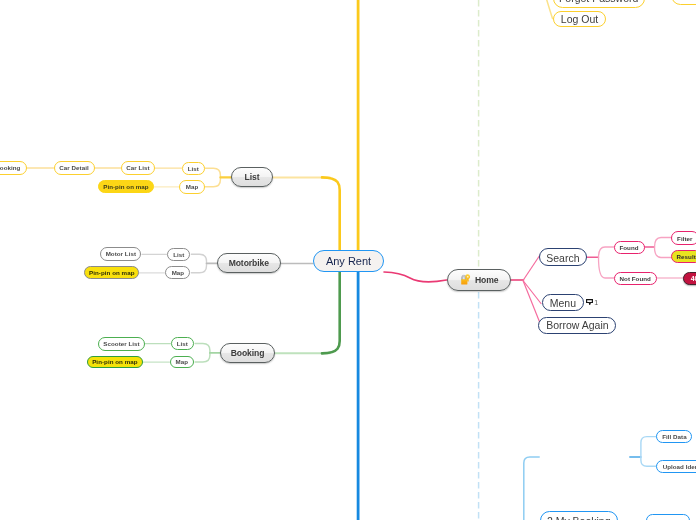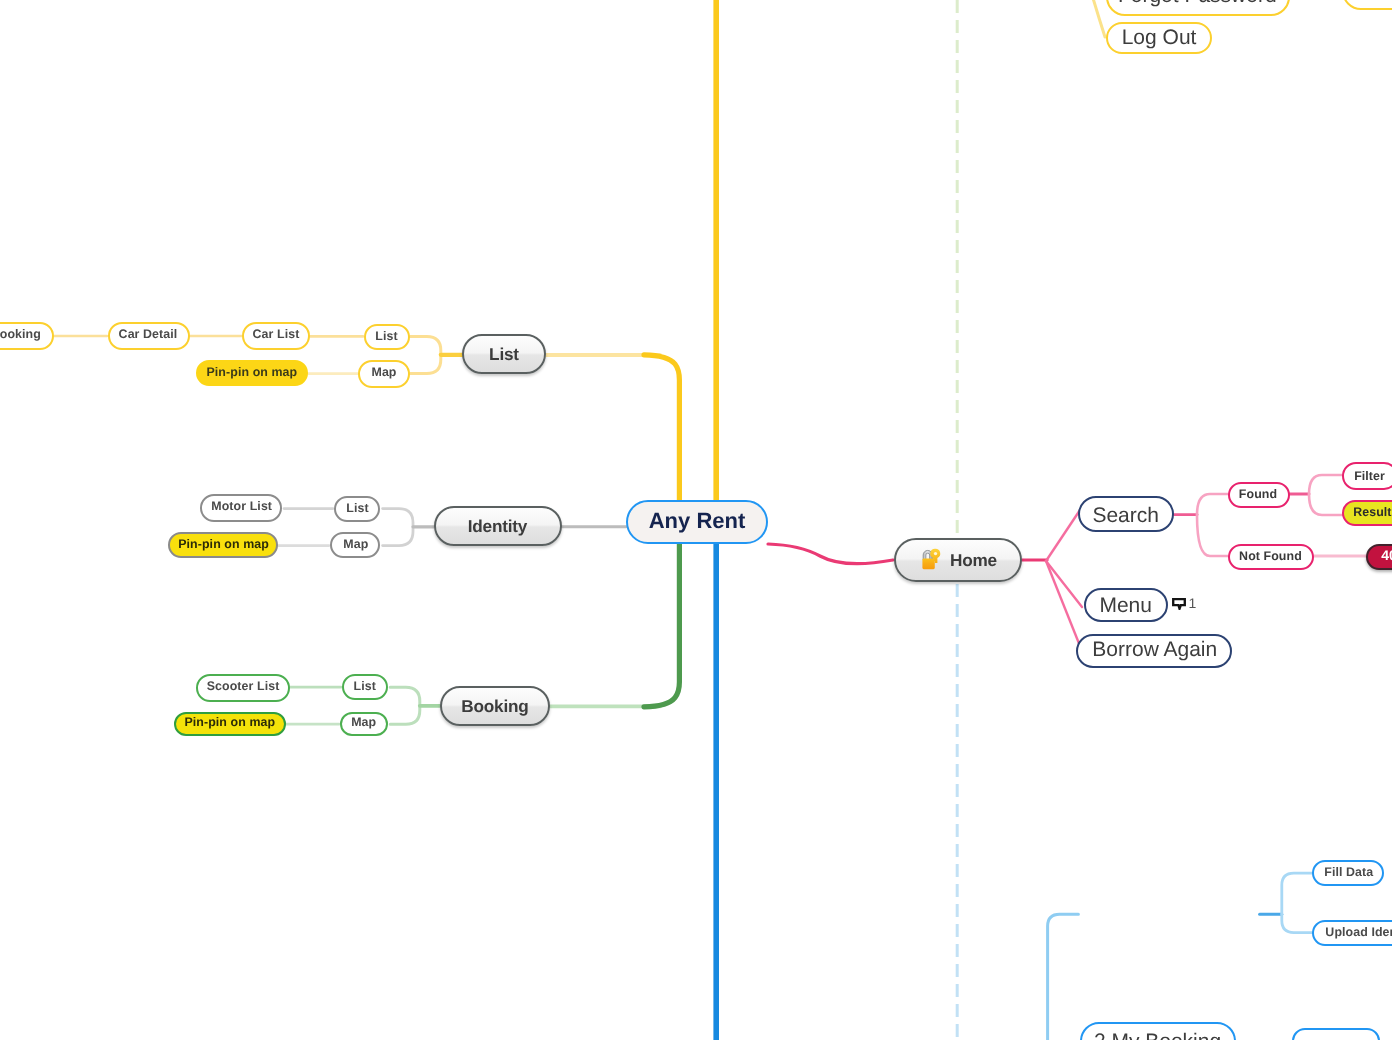--- a/index.html
+++ b/index.html
@@ -25,21 +25,21 @@
   .leaf.pnk{border-color:#e8226d;border-width:1.8px;color:#3a3a3a;}
   .leaf.pnk.fill-y2{background:#e8e420;border-color:#e8226d;color:#2c2c2c;}
   .leaf.blul{border-color:#2196f3;border-width:1.5px;color:#4a4a4a;}
 
   
   .main{border-radius:99px;border:1.5px solid #5a6060;
         background:linear-gradient(#fdfdfd 0%,#f4f4f4 47%,#e6e6e6 53%,#dedede 100%);
         font-size:8.6px;font-weight:bold;color:#3c3c3c;
         box-shadow:0 1px 1.5px rgba(0,0,0,.22);letter-spacing:-0.1px;}
   .root{border-radius:99px;border:1.8px solid #2196f3;background:#f5f2f0;
-        font-size:11px;font-weight:bold;color:#15244f;letter-spacing:0px;}
+        font-size:11px;font-weight:normal;color:#15244f;letter-spacing:0px;}
   .home{gap:4px;padding-left:1px;}
   .home .lockico{flex:0 0 auto;}
 
   .big{border-radius:99px;background:#fff;font-size:10.5px;color:#3d3d3d;letter-spacing:0px;}
   .big.navy{border:1.8px solid #2c4272;}
   .big.yelb{border:1.8px solid #fcd02e;}
   .big.blu{border:1.8px solid #2196f3;}
 
   .node404{border-radius:99px;border:1.5px solid #42222c;background:#c2123f;
            font-size:7px;font-weight:bold;color:#fff;
@@ -160,21 +160,21 @@
   <div class="node leaf gry fill-y" style="left:84.1px;top:266.1px;width:55.4px;height:12.5px;">
     <span>Pin-pin on map</span>
   </div>
   <div class="node leaf gry" style="left:167.3px;top:247.7px;width:22.9px;height:13.1px;">
     <span>List</span>
   </div>
   <div class="node leaf gry" style="left:165.4px;top:266.3px;width:25px;height:12.9px;">
     <span>Map</span>
   </div>
   <div class="node main" style="left:216.5px;top:253px;width:64.5px;height:20px;">
-    <span>Identity</span>
+    <span>Motorbike</span>
   </div>
 
   <div class="node leaf grn" style="left:98.4px;top:337.4px;width:46.3px;height:13.2px;">
     <span>Scooter List</span>
   </div>
   <div class="node leaf grn fill-y" style="left:87.1px;top:355.7px;width:55.6px;height:12.5px;">
     <span>Pin-pin on map</span>
   </div>
   <div class="node leaf grn" style="left:170.8px;top:337.1px;width:23.1px;height:13.1px;">
     <span>List</span>

